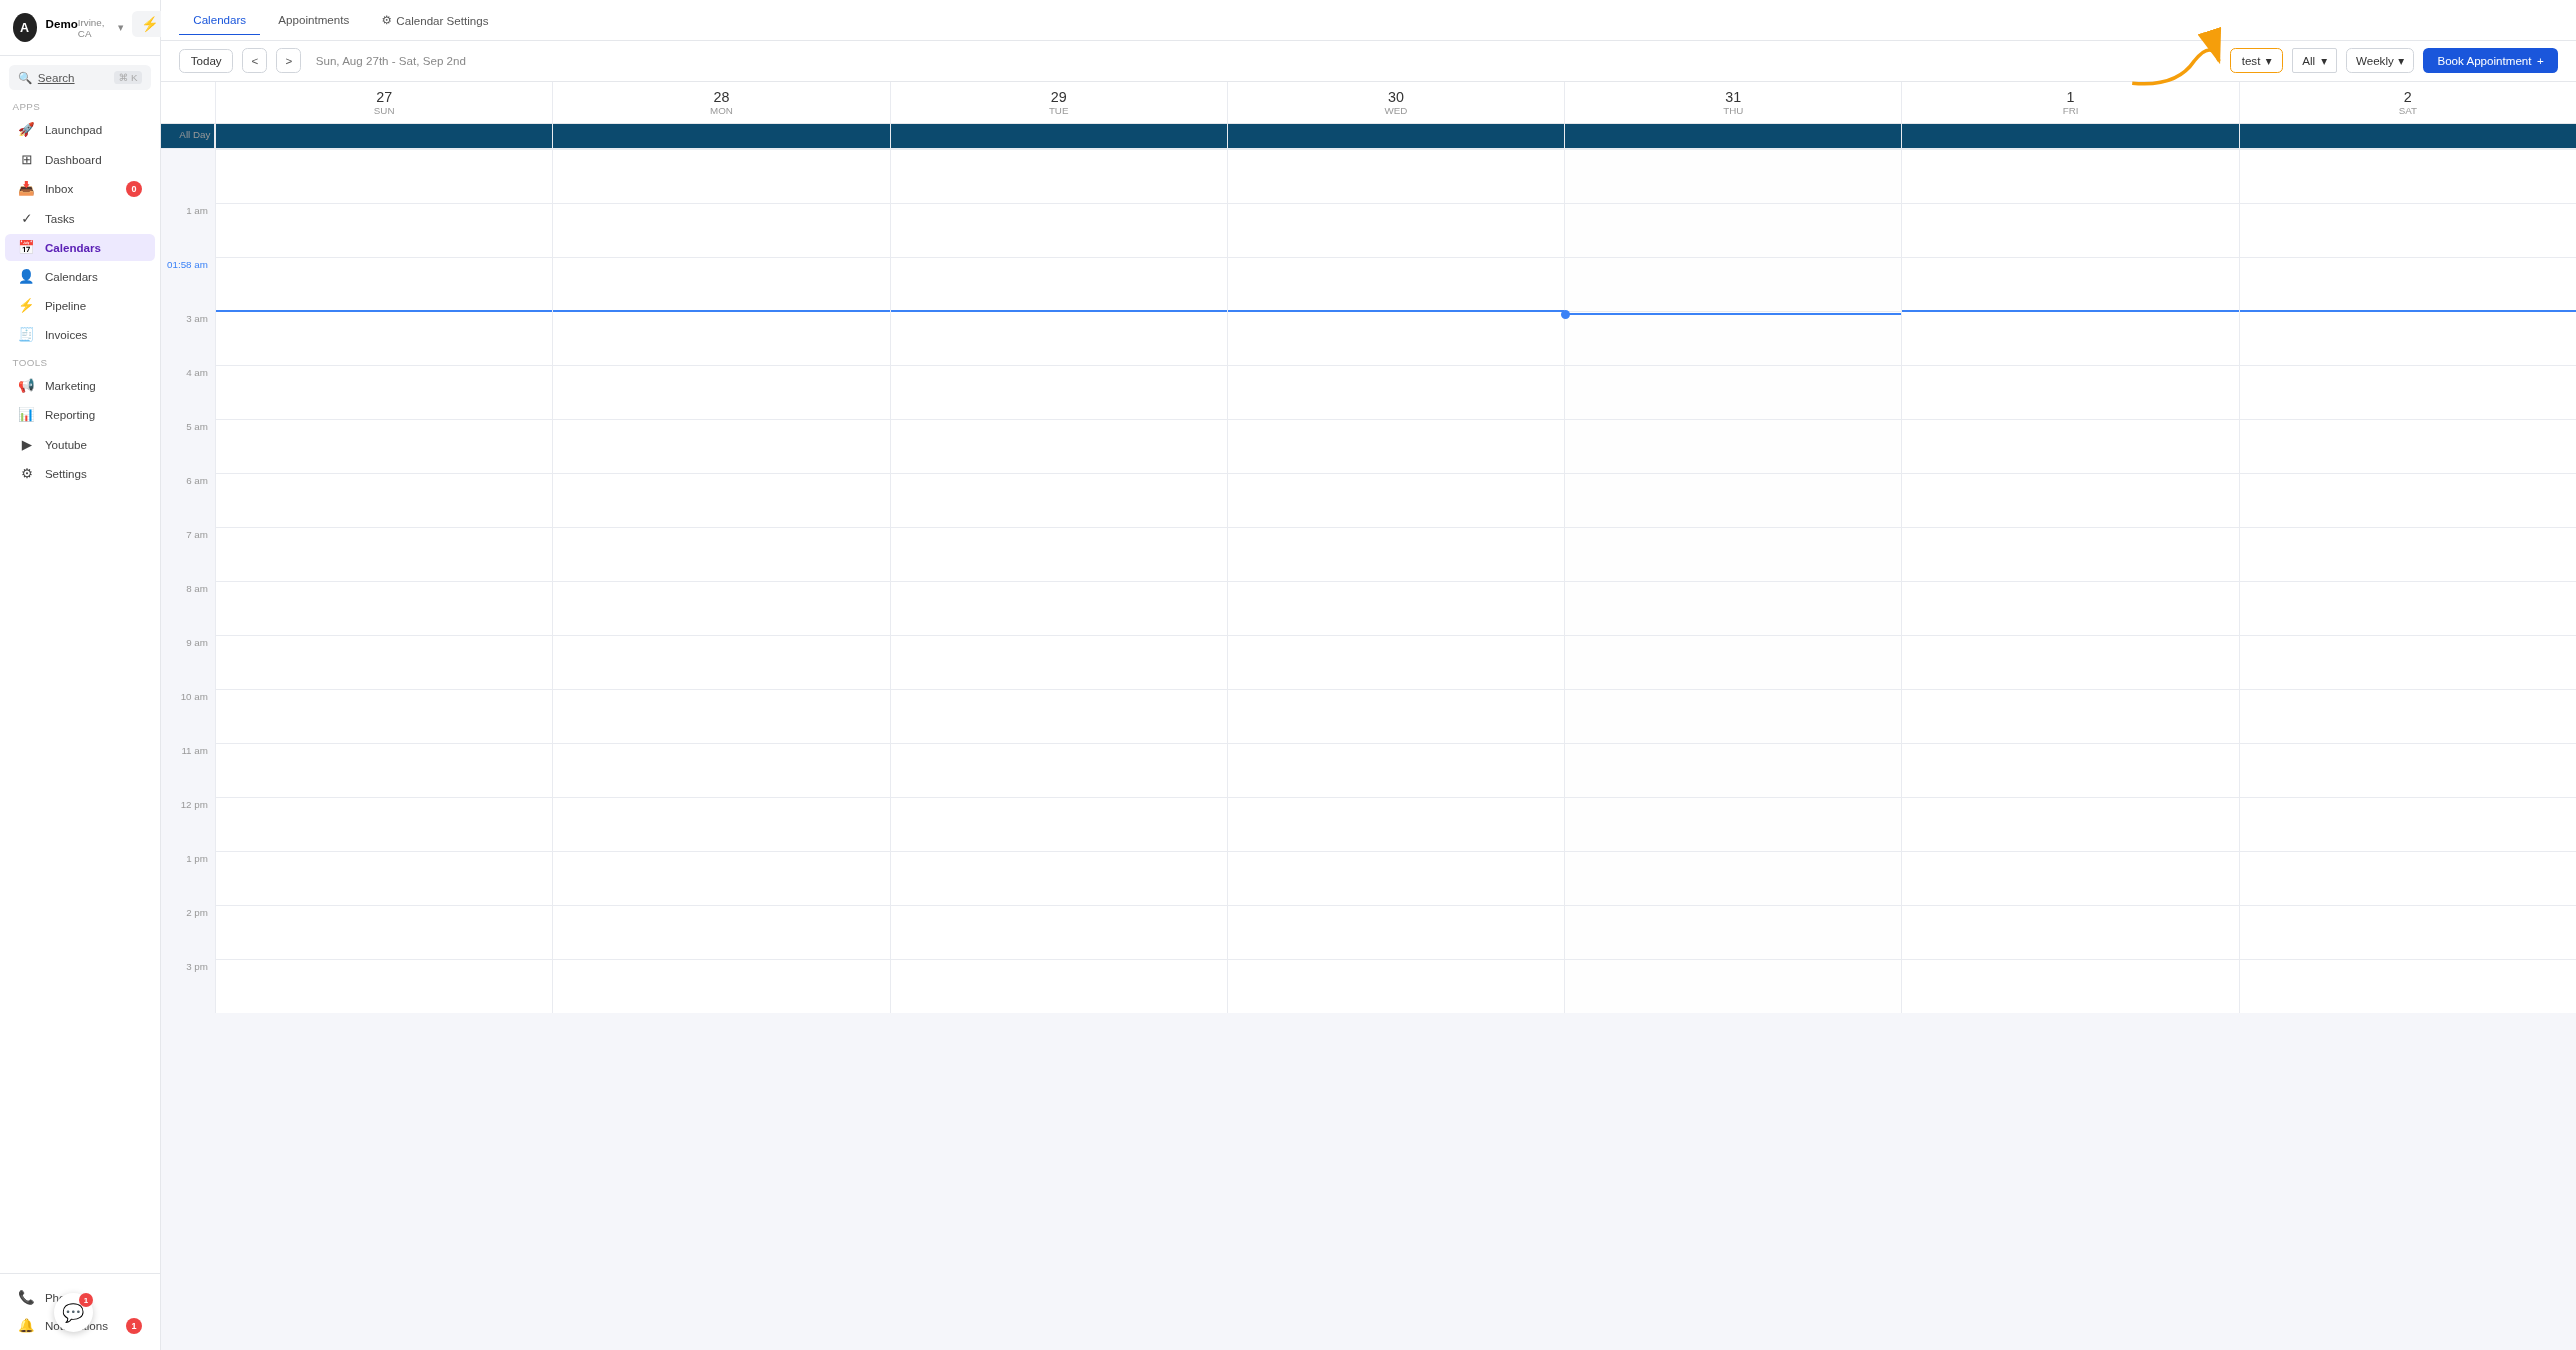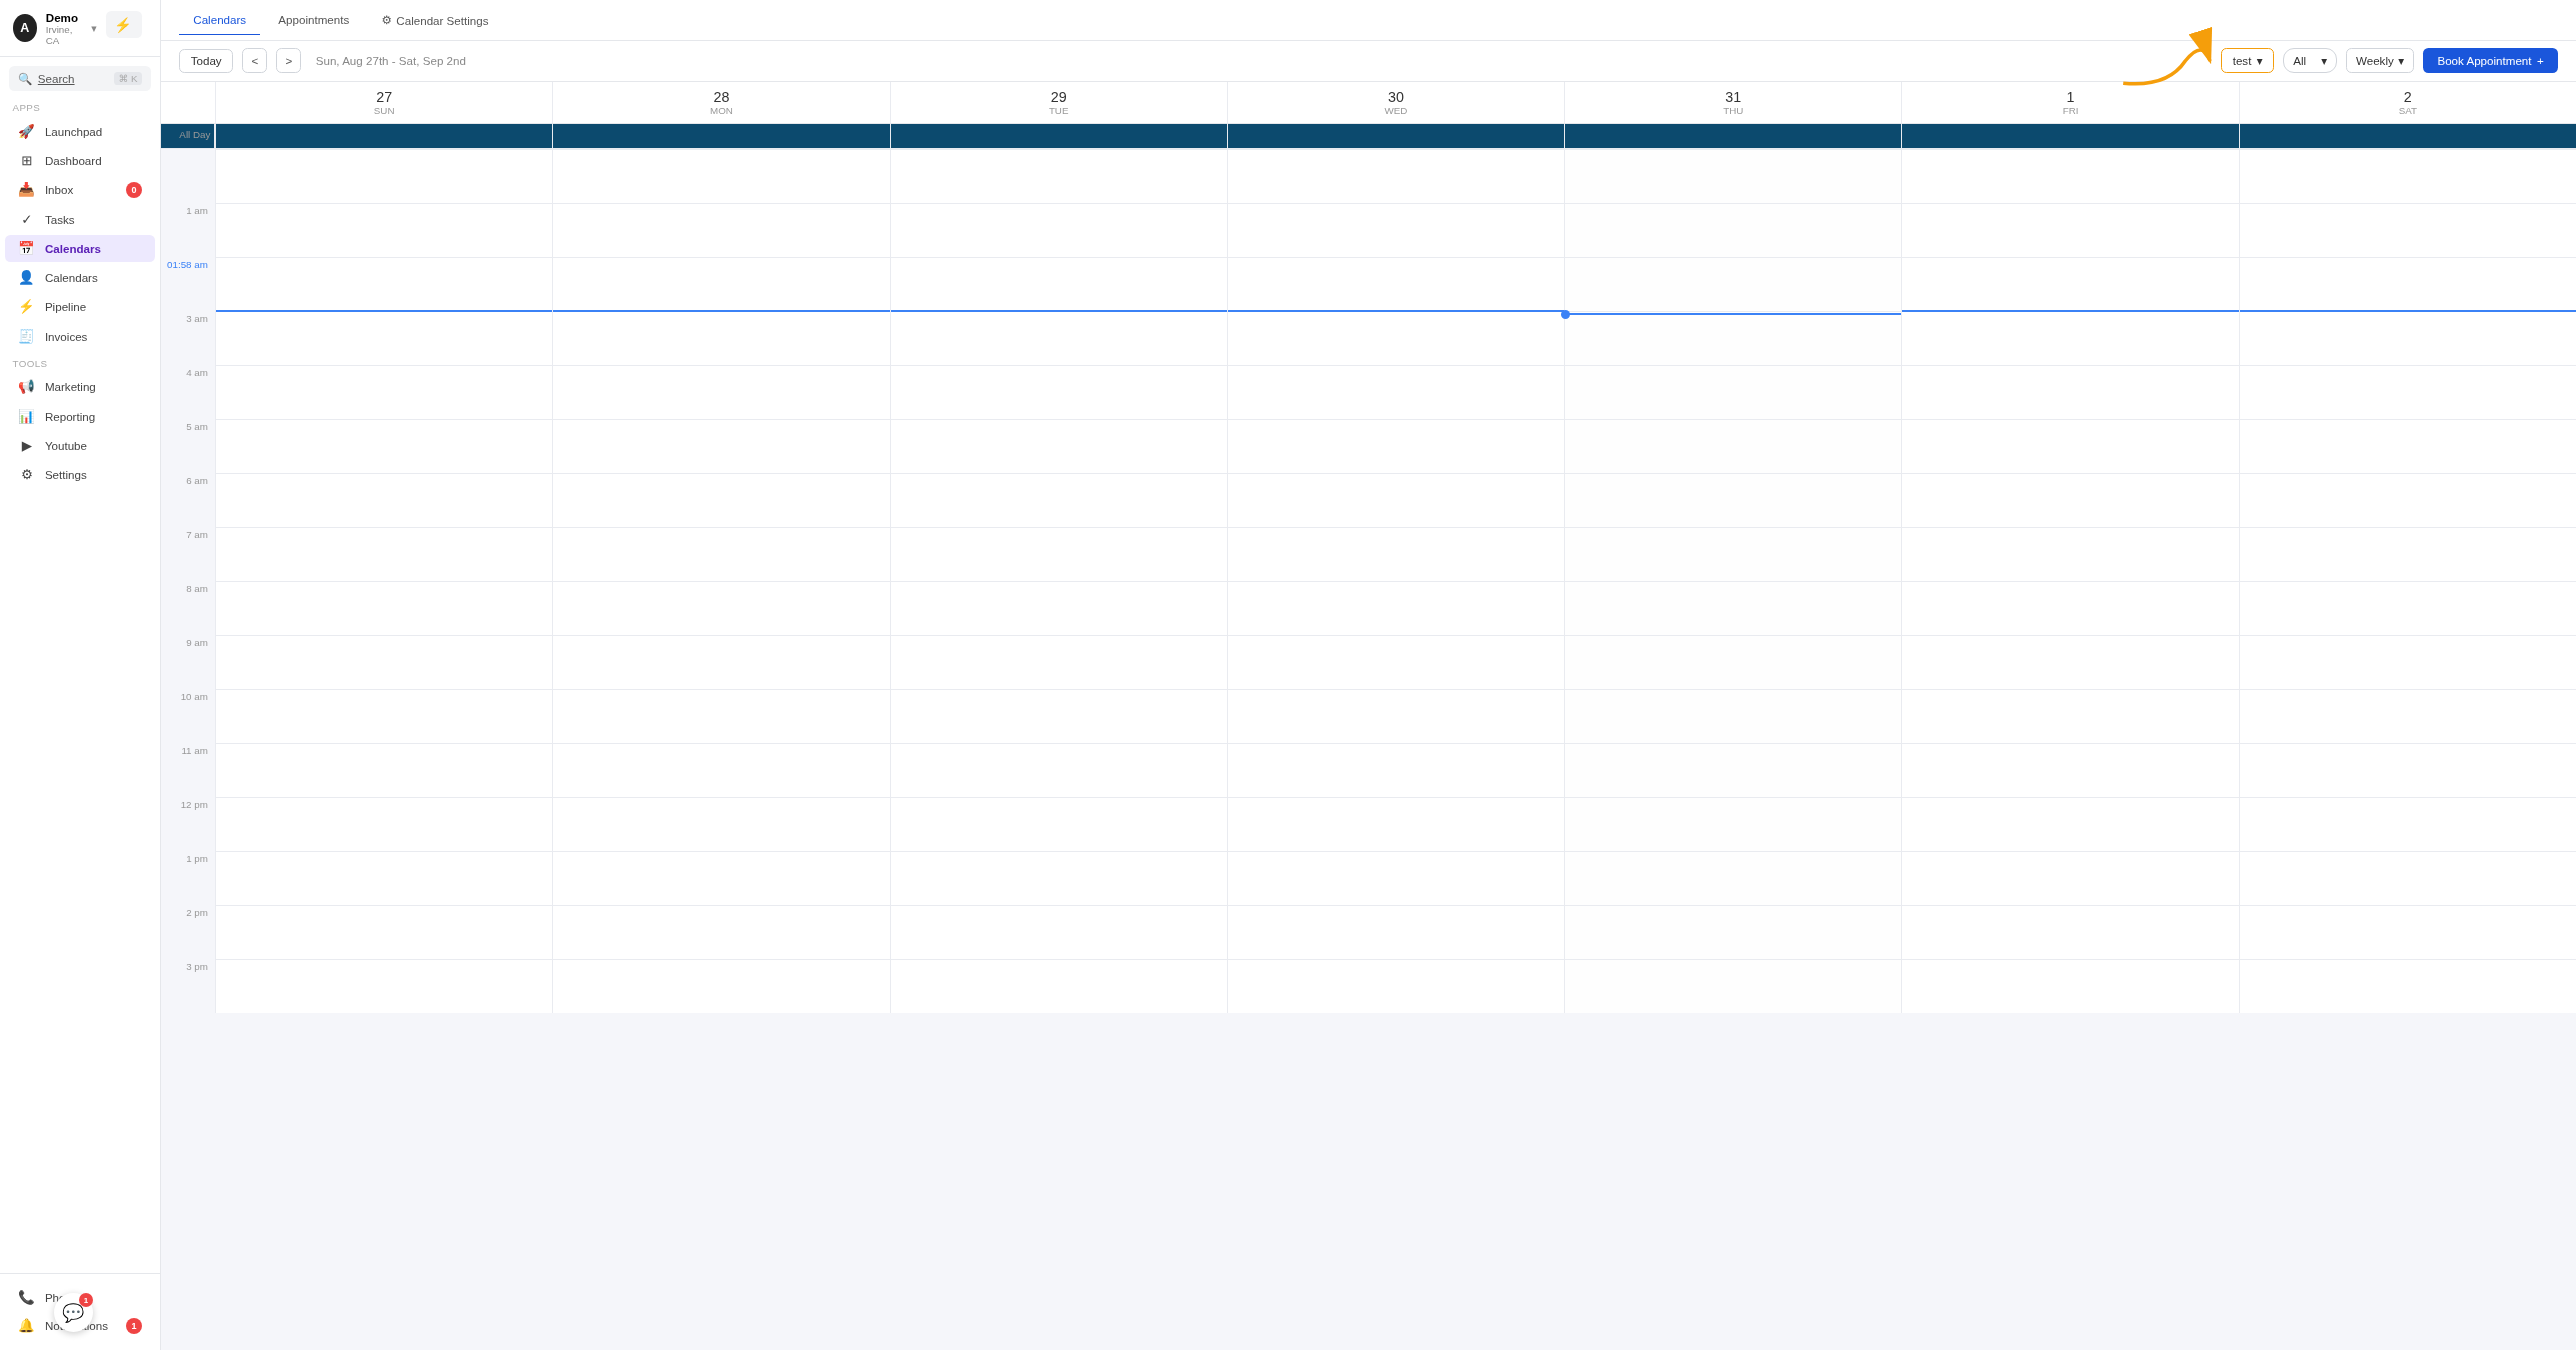--- a/index.html
+++ b/index.html
@@ -28,21 +28,21 @@
       gap: 9px;
     }
     .avatar-circle {
       width: 28.6px; height: 28.6px;
       border-radius: 50%;
       background: #222;
       color: #fff;
       display: flex; align-items: center; justify-content: center;
       font-weight: 700; font-size: 12.5px;
     }
-    .brand-info { display: flex; flex-direction: column; }
+    .brand-info { display: flex; }
     .brand-name { font-weight: 600; font-size: 11.6px; }
     .brand-sub { font-size: 9.8px; color: #888; }
     .chevron-icon { color: #888; font-size: 10.7px; }
 
     .sidebar-search {
       margin: 9px 9px 3.6px;
       display: flex;
       align-items: center;
       background: #f3f4f6;
       border-radius: 5.4px;
@@ -176,26 +176,26 @@
       padding: 4.5px 10.7px;
       font-size: 11.6px;
       background: #fff;
       cursor: pointer;
       display: flex; align-items: center; gap: 5.4px;
       color: #333;
       font-weight: 500;
     }
     .filter-dropdown {
       border: 0.9px solid #d1d5db;
-      border-radius: 11px;
+      border-radius: 2px;
       padding: 4.5px 9px;
       font-size: 11.6px;
       background: #fff;
       cursor: pointer;
-      display: flex; align-items: center; gap: 15px;
+      display: flex; align-items: center; gap: 6px;
       color: #333;
     }
     .weekly-dropdown {
       border: 0.9px solid #d1d5db;
       border-radius: 5.4px;
       padding: 4.5px 9px;
       font-size: 11.6px;
       background: #fff;
       cursor: pointer;
       display: flex; align-items: center; gap: 4.5px;

